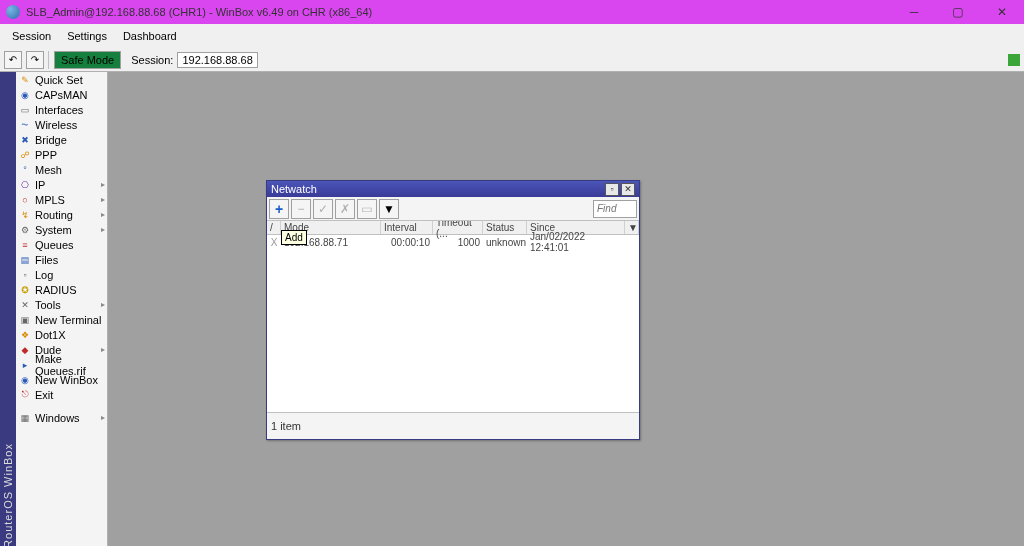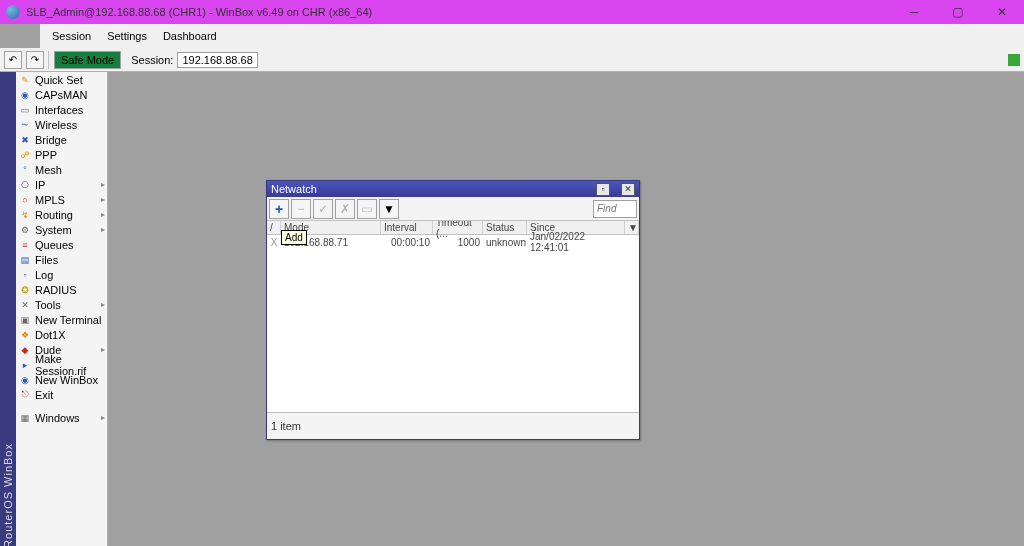--- a/index.html
+++ b/index.html
@@ -6,21 +6,21 @@
     body { font-family: Tahoma, Arial, sans-serif; font-size: 11px; background: #a0a0a0; width: 1024px; height: 546px; overflow: hidden; position: relative; }
 
     
     .win-titlebar { height: 24px; background: #d946ef; display: flex; align-items: center; padding: 0 0 0 6px; }
     .win-icon { width: 14px; height: 14px; border-radius: 50%; background: radial-gradient(circle at 30% 30%, #7ab8e8, #2e6ca8); margin-right: 6px; }
     .win-title { color: #333; font-size: 11px; }
     .win-controls { margin-left: auto; display: flex; }
     .win-btn { width: 44px; height: 24px; display: flex; align-items: center; justify-content: center; cursor: default; font-size: 12px; color: #333;}
 
     
-    .app-menu { height: 18px; background: #f0f0f0; display: flex; align-items: center; padding: 12px 4px; margin-left: 40px; }
+    .app-menu { height: 18px; background: #f0f0f0; display: flex; align-items: center; padding: 12px 4px; }
     .app-menu span { padding: 2px 8px; cursor: default; }
 
     
     .app-toolbar { height: 24px; background: #f0f0f0; border-bottom: 1px solid #b0b0b0; display: flex; align-items: center; padding: 2px 4px; gap: 4px; }
     .tb-btn { width: 18px; height: 18px; border: 1px solid #a0a0a0; background: #f5f5f5; display:flex; align-items:center; justify-content:center; font-size:10px;}
     .tb-sep { width: 2px; height: 18px; border-left: 1px solid #c0c0c0; }
     .safe-mode-btn { height: 18px; border: 1px solid #a0a0a0; background: #15803d; padding: 0 6px; display:flex; align-items:center; font-size: 11px;}
     .session-label { margin-left: 6px; font-size: 11px; }
     .session-value { border: 1px solid #a0a0a0; background: #fff; padding: 1px 4px; font-size: 11px;}
     .tb-flag { margin-left: auto; width: 12px; height: 12px; background: #3aa63a; }
@@ -37,21 +37,21 @@
     .nav-item { height: 15px; display: flex; align-items: center; padding: 0 3px; gap: 4px; cursor: default; position: relative; }
     .nav-icon { width: 12px; height: 12px; flex-shrink:0; display:flex; align-items:center; justify-content:center; font-size: 9px; }
     .nav-item .arrow { position: absolute; right: 2px; color: #888; font-size: 8px; }
     .sidebar-sep { height: 8px; }
 
     
     .workspace { flex: 1; background: #a0a0a0; position: relative; }
 
     
     .netwatch { position: absolute; left: 158px; top: 108px; width: 374px; height: 260px; background: #fff; border: 1px solid #3a3a80; display: flex; flex-direction: column; box-shadow: 1px 1px 2px rgba(0,0,0,.3); }
-    .nw-title { height: 16px; background: linear-gradient(#4a56b8, #3a3a98); color: #fff; display: flex; align-items: center; padding: 0 4px; font-size: 11px; gap: 9px; }
+    .nw-title { height: 16px; background: linear-gradient(#4a56b8, #3a3a98); color: #fff; display: flex; align-items: center; padding: 0 4px; font-size: 11px; }
     .nw-title-txt { flex: 1; }
     .nw-titlebtn { width: 14px; height: 13px; background: #e8e8e8; border: 1px solid #555; margin-left: 2px; display:flex;align-items:center;justify-content:center; font-size:9px; color:#333;}
     .nw-tb { height: 24px; border-bottom: 1px solid #c0c0c0; display: flex; align-items: center; padding: 2px; gap: 2px; background:#f4f4f4;}
     .nw-btn { width: 20px; height: 20px; border: 1px solid #a0a0a0; background: #f5f5f5; display:flex;align-items:center;justify-content:center; font-size:12px;}
     .nw-btn.add { color: #1a5fc9; font-weight: bold; font-size: 14px;}
     .nw-btn.disabled { color: #b0b0b0; }
     .nw-find { margin-left: auto; height: 18px; width: 44px; border: 1px solid #a0a0a0; background: #fff; font-size: 10px; color: #999; padding: 0 3px; font-style: italic;}
     .nw-tooltip { position:absolute; left: 14px; top: 49px; background:#ffffe1; border:1px solid #000; padding: 1px 3px; font-size: 10px; z-index: 5;}
 
     .nw-body { flex: 1; overflow: auto; background: #fff; position: relative;}
@@ -188,21 +188,21 @@
           <span class="nav-icon ic-orange">❖</span>
           <span>Dot1X</span>
         </div>
         <div class="nav-item">
           <span class="nav-icon ic-red">◆</span>
           <span>Dude</span>
           <span class="arrow">▸</span>
         </div>
         <div class="nav-item">
           <span class="nav-icon ic-blue">▸</span>
-          <span>Make Session.rif</span>
+          <span>Make Queues.rif</span>
         </div>
         <div class="nav-item">
           <span class="nav-icon ic-blue">◉</span>
           <span>New WinBox</span>
         </div>
         <div class="nav-item">
           <span class="nav-icon ic-red">⎋</span>
           <span>Exit</span>
         </div>
       </div>

